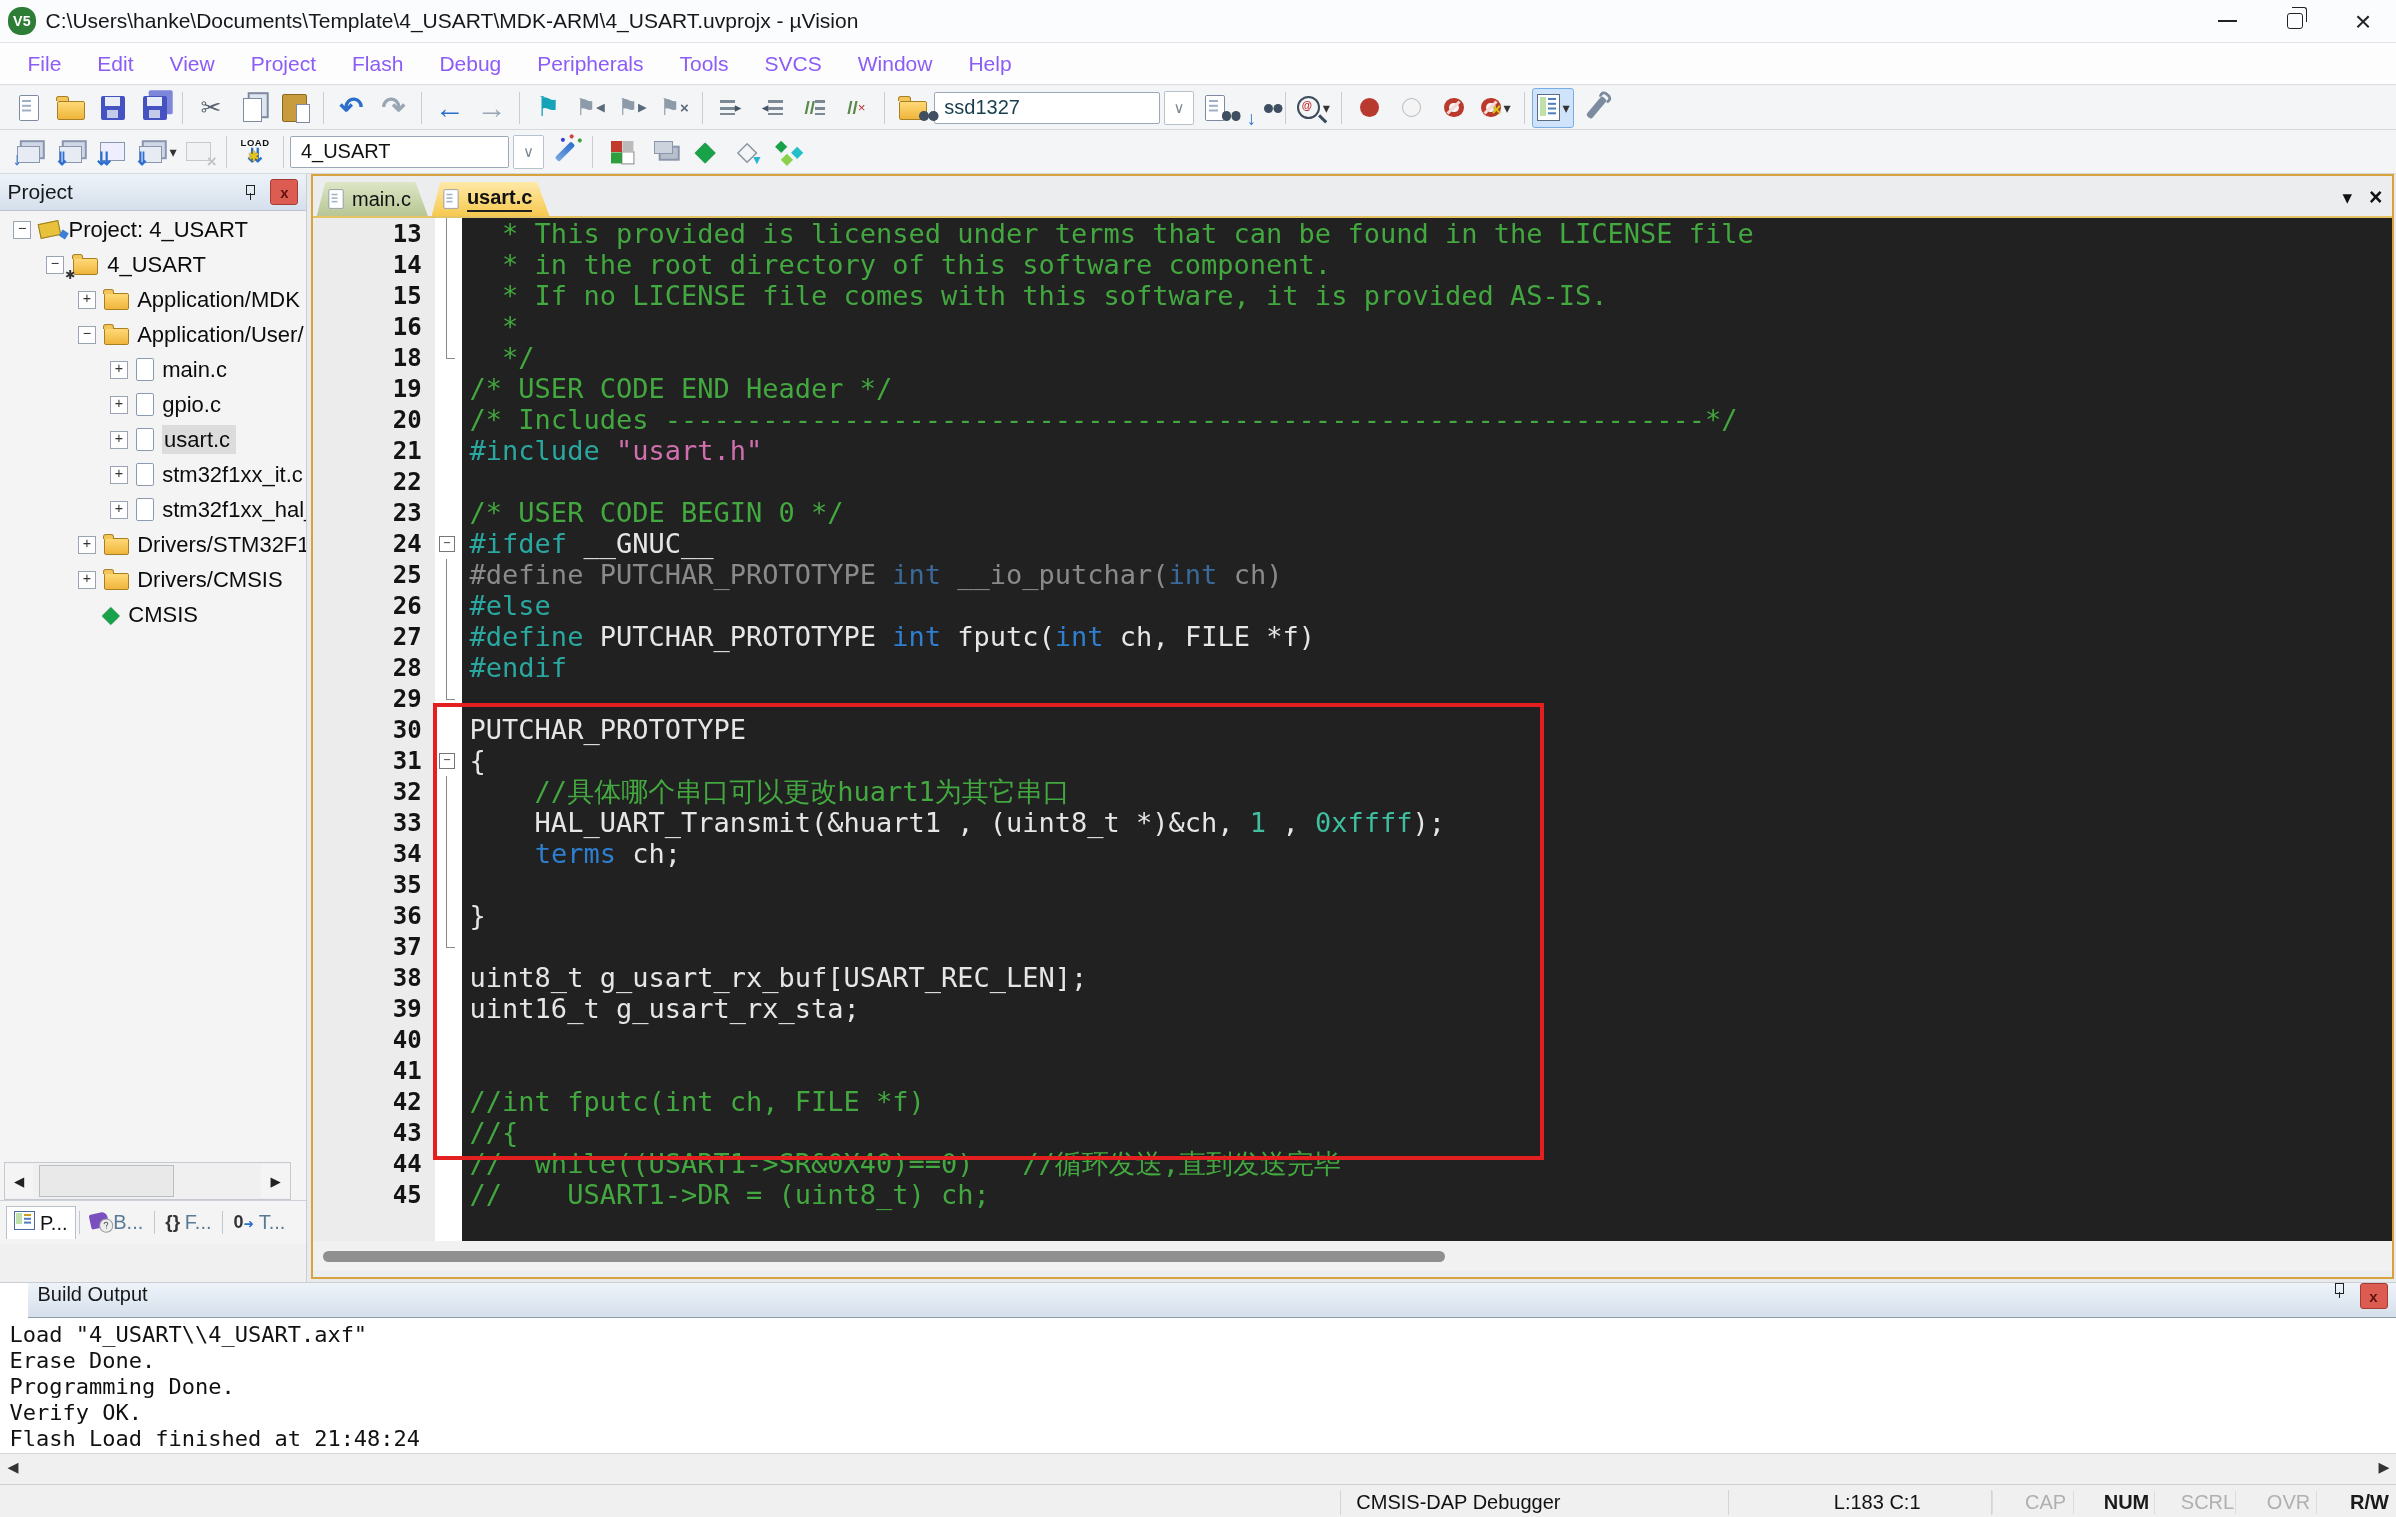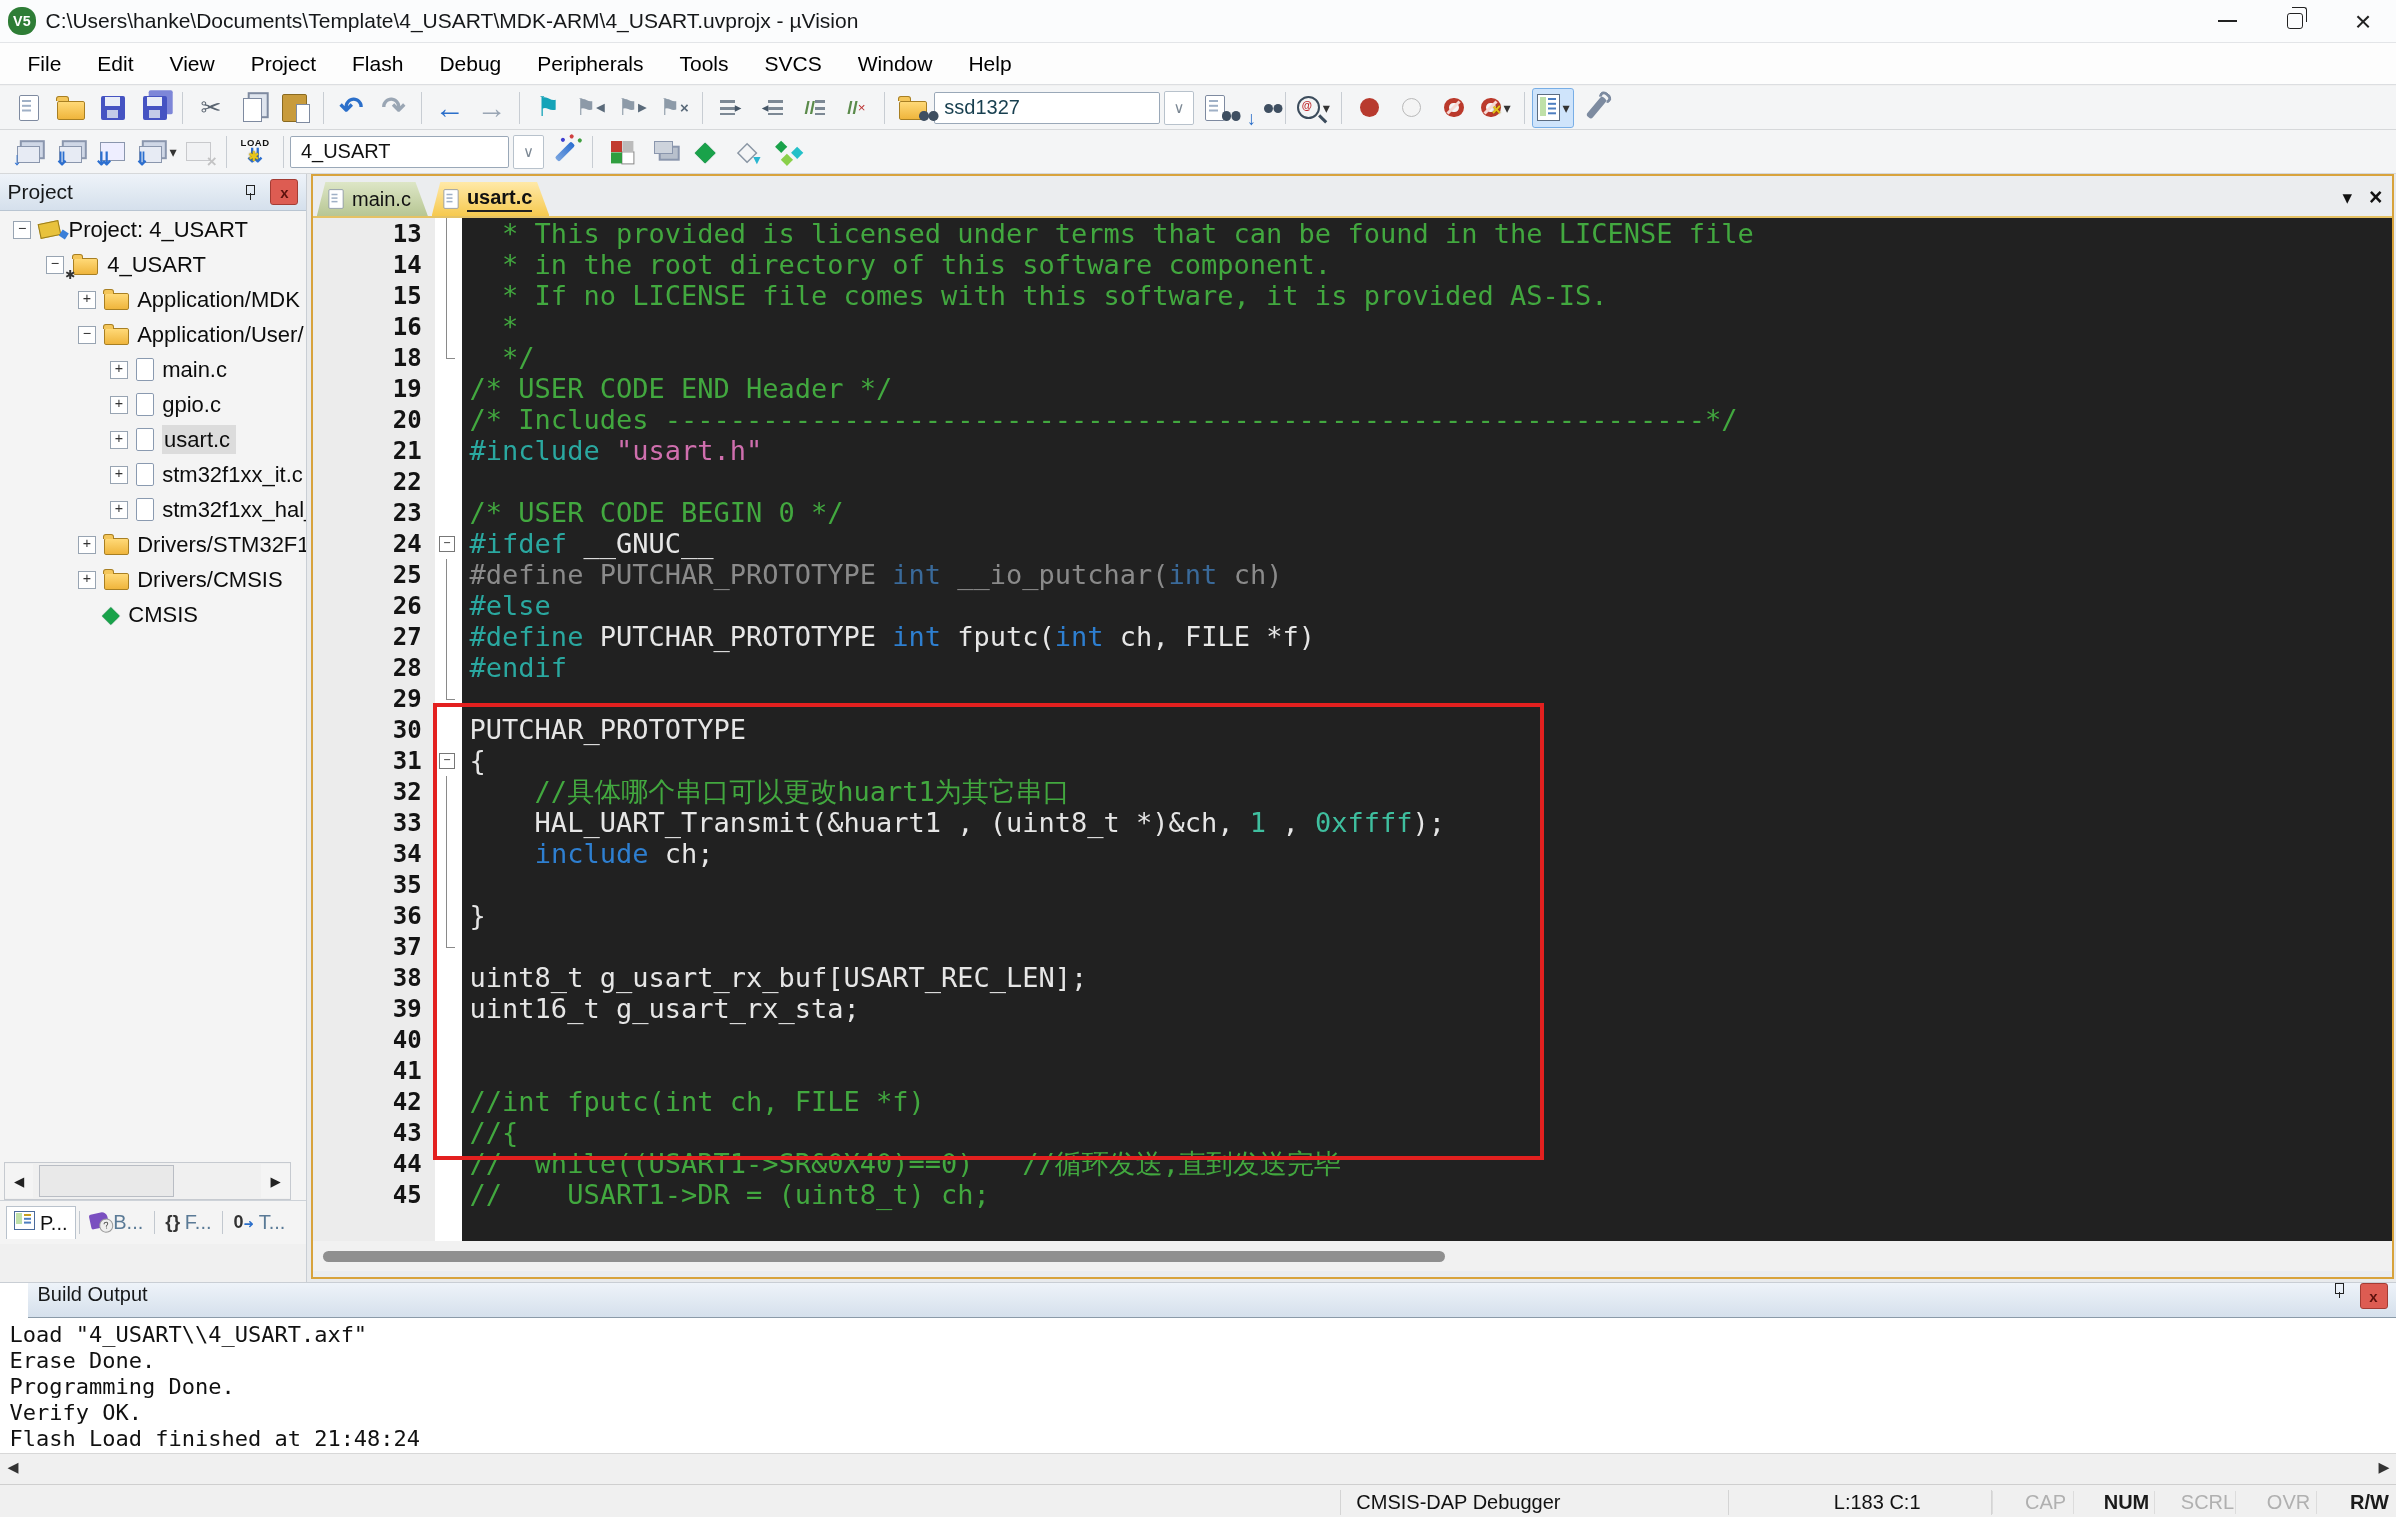--- a/index.html
+++ b/index.html
@@ -16,21 +16,21 @@
   .wc{width:68px;height:100%;display:flex;align-items:center;justify-content:center;}
   .wc-min i{display:block;width:19px;height:1.9px;background:#222;}
   .wc-restore i{display:block;width:14.3px;height:14.3px;border:1.9px solid #222;border-radius:2.9px;position:relative;}
   .wc-restore i::before{content:"";position:absolute;top:-6.7px;left:3.8px;width:14.3px;height:14.3px;
        border:1.9px solid #222;border-left:none;border-bottom:none;border-radius:0 2.9px 0 0;}
   .wc-close span{font-size:28.5px;font-weight:300;color:#222;line-height:1;}
 
   
   .menubar{position:absolute;left:0;top:43px;width:2397px;height:42px;background:#fdfdfd;
            border-bottom:1px solid #dcdee1;display:flex;align-items:center;padding-left:9.5px;box-sizing:border-box;}
-  .menuitem{font-size:21px;padding:0 18px;height:100%;display:flex;align-items:center;color:#000000;}
+  .menuitem{font-size:21px;padding:0 18px;height:100%;display:flex;align-items:center;color:#8b5cf6;}
 
   
   .toolbar{position:absolute;left:0;width:2397px;background:#f4f5f6;border-bottom:1px solid #d6d8da;
            display:flex;align-items:center;padding-left:7.6px;box-sizing:border-box;}
   .tb1{top:86px;height:44px;}
   .tb2{top:130px;height:44px;}
   .tbtn{min-width:40px;height:38px;display:flex;align-items:center;justify-content:center;
         position:relative;border-radius:2.9px;margin:0 1px;}
   .tbtn.active{background:#cfe4fb;border:1px solid #78aee6;}
   .tbtn.disabled{opacity:.45;filter:grayscale(.8);}
@@ -766,21 +766,21 @@
               <span class="ctext"><span class="c-cm">    //具体哪个串口可以更改huart1为其它串口</span></span>
             </div>
             <div class="crow">
               <span class="ln">33</span>
               <span class="fold vl"></span>
               <span class="ctext"><span class="c-tx">    HAL_UART_Transmit(&amp;huart1 , (uint8_t *)&amp;ch, </span><span class="c-num">1</span><span class="c-tx"> , </span><span class="c-num">0xffff</span><span class="c-tx">);</span></span>
             </div>
             <div class="crow">
               <span class="ln">34</span>
               <span class="fold vl"></span>
-              <span class="ctext"><span class="c-tx">    </span><span class="c-kw">include</span><span class="c-tx"> ch;</span></span>
+              <span class="ctext"><span class="c-tx">    </span><span class="c-kw">terms</span><span class="c-tx"> ch;</span></span>
             </div>
             <div class="crow">
               <span class="ln">35</span>
               <span class="fold vl"></span>
               <span class="ctext"></span>
             </div>
             <div class="crow">
               <span class="ln">36</span>
               <span class="fold vl"></span>
               <span class="ctext"><span class="c-tx">}</span></span>

